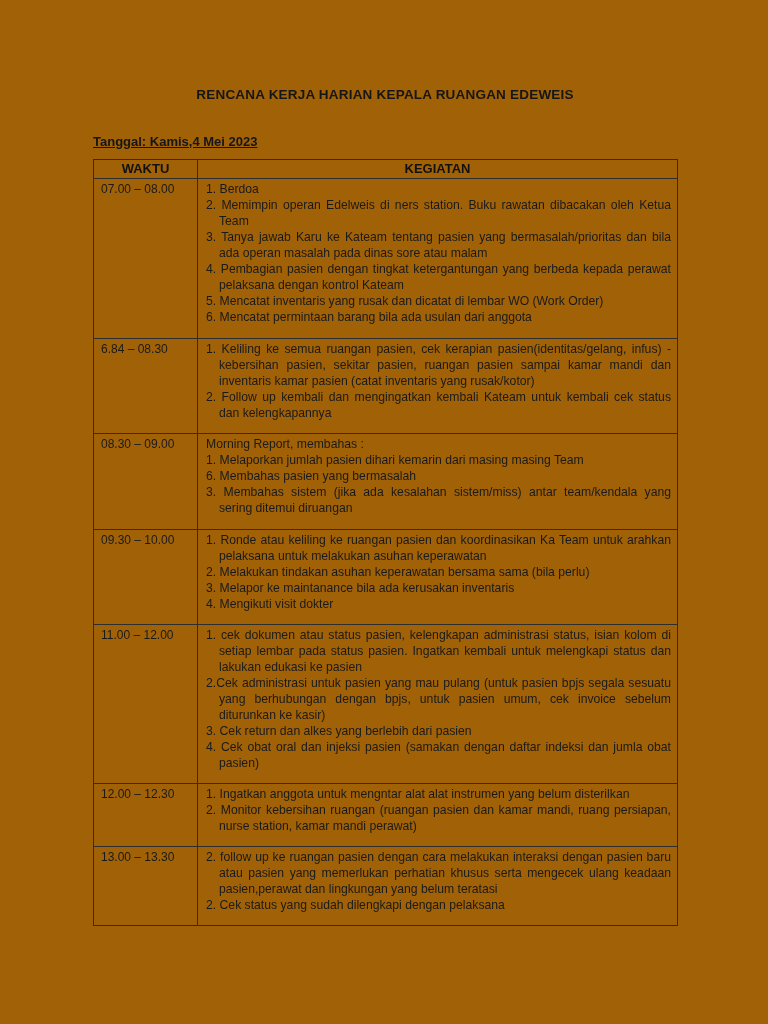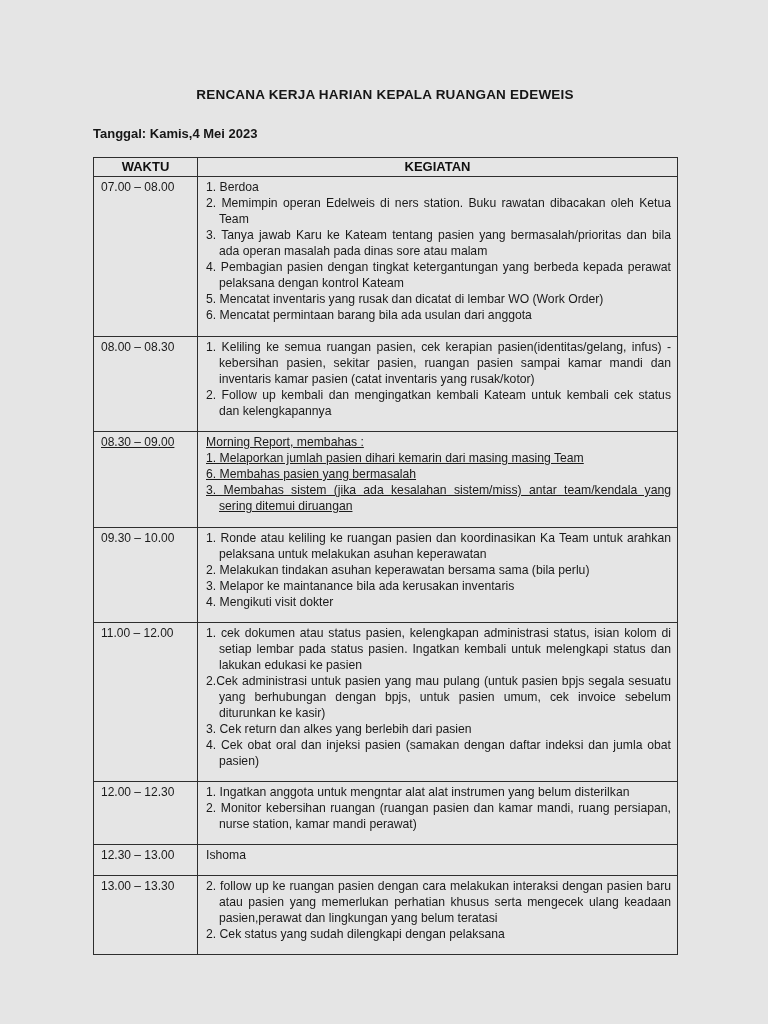--- a/index.html
+++ b/index.html
@@ -9,45 +9,46 @@
     width: 768px;
     height: 1024px;
     overflow: hidden;
     font-family: "Liberation Sans", "DejaVu Sans", sans-serif;
     color: #1c1c1c;
   }
   .page {
     position: relative;
     width: 768px;
     height: 1024px;
-    background: #e5e5e5;
+    background: #a16207;
   }
   .content {
     position: absolute;
     left: 93px;
     top: 0;
     width: 584px;
   }
   .doc-title {
     margin-top: 87px;
     text-align: center;
     font-size: 13.5px;
     font-weight: bold;
     letter-spacing: 0.2px;
     color: #161616;
   }
   .doc-date {
-    margin-top: 24px;
+    margin-top: 32px;
     text-align: left;
     font-size: 13px;
     font-weight: bold;
     color: #161616;
+    text-decoration: underline;
   }
   table.schedule {
-    margin-top: 16px;
+    margin-top: 10px;
     border-collapse: collapse;
     width: 584px;
     table-layout: fixed;
   }
   table.schedule th,
   table.schedule td {
     border: 1.6px solid #2e2e2e;
     vertical-align: top;
   }
   col.col-time { width: 104px; }
@@ -73,21 +74,21 @@
     line-height: 16px;
     color: #1a1a1a;
   }
   .item {
     padding-left: 13px;
     text-indent: -13px;
     text-align: justify;
   }
   
   tbody tr:nth-child(1) { height: 160px; }
-  tbody tr:nth-child(3) { height: 96px; text-decoration: underline; }
+  tbody tr:nth-child(3) { height: 96px; }
 </style>
 </head>
 <body>
 
 <div class="page">
   <div class="content">
     <div class="doc-title">RENCANA KERJA HARIAN KEPALA RUANGAN EDEWEIS</div>
     <div class="doc-date">Tanggal: Kamis,4 Mei 2023</div>
     <table class="schedule">
       <colgroup>
@@ -106,21 +107,21 @@
             <td class="activity-cell">
               <div class="item">1. Berdoa</div>
               <div class="item">2. Memimpin operan Edelweis di ners station. Buku rawatan dibacakan oleh Ketua Team</div>
               <div class="item">3. Tanya jawab Karu ke Kateam tentang pasien yang bermasalah/prioritas dan bila ada operan masalah pada dinas sore atau malam</div>
               <div class="item">4. Pembagian pasien dengan tingkat ketergantungan yang berbeda kepada perawat pelaksana dengan kontrol Kateam</div>
               <div class="item">5. Mencatat inventaris yang rusak dan dicatat di lembar WO (Work Order)</div>
               <div class="item">6. Mencatat permintaan barang bila ada usulan dari anggota</div>
             </td>
           </tr>
           <tr>
-            <td class="time-cell">08.00 – 08.30</td>
+            <td class="time-cell">6.84 – 08.30</td>
             <td class="activity-cell">
               <div class="item">1. Keliling ke semua ruangan pasien, cek kerapian pasien(identitas/gelang, infus) -kebersihan pasien, sekitar pasien, ruangan pasien sampai kamar mandi dan inventaris kamar pasien (catat inventaris yang rusak/kotor)</div>
               <div class="item">2. Follow up kembali dan mengingatkan kembali Kateam untuk kembali cek status dan kelengkapannya</div>
             </td>
           </tr>
           <tr>
             <td class="time-cell">08.30 – 09.00</td>
             <td class="activity-cell">
               <div class="item">Morning Report, membahas :</div>
               <div class="item">1. Melaporkan jumlah pasien dihari kemarin dari masing masing Team</div>
@@ -147,26 +148,20 @@
             </td>
           </tr>
           <tr>
             <td class="time-cell">12.00 – 12.30</td>
             <td class="activity-cell">
               <div class="item">1. Ingatkan anggota untuk mengntar alat alat instrumen yang belum disterilkan</div>
               <div class="item">2. Monitor kebersihan ruangan (ruangan pasien dan kamar mandi, ruang persiapan, nurse station, kamar mandi perawat)</div>
             </td>
           </tr>
           <tr>
-            <td class="time-cell">12.30 – 13.00</td>
-            <td class="activity-cell">
-              <div class="item">Ishoma</div>
-            </td>
-          </tr>
-          <tr>
             <td class="time-cell">13.00 – 13.30</td>
             <td class="activity-cell">
               <div class="item">2. follow up ke ruangan pasien dengan cara melakukan interaksi dengan pasien baru atau pasien yang memerlukan perhatian khusus serta mengecek ulang keadaan pasien,perawat dan lingkungan yang belum teratasi</div>
               <div class="item">2. Cek status yang sudah dilengkapi dengan pelaksana</div>
             </td>
           </tr>
         </tbody>
     </table>
   </div>
 </div>

